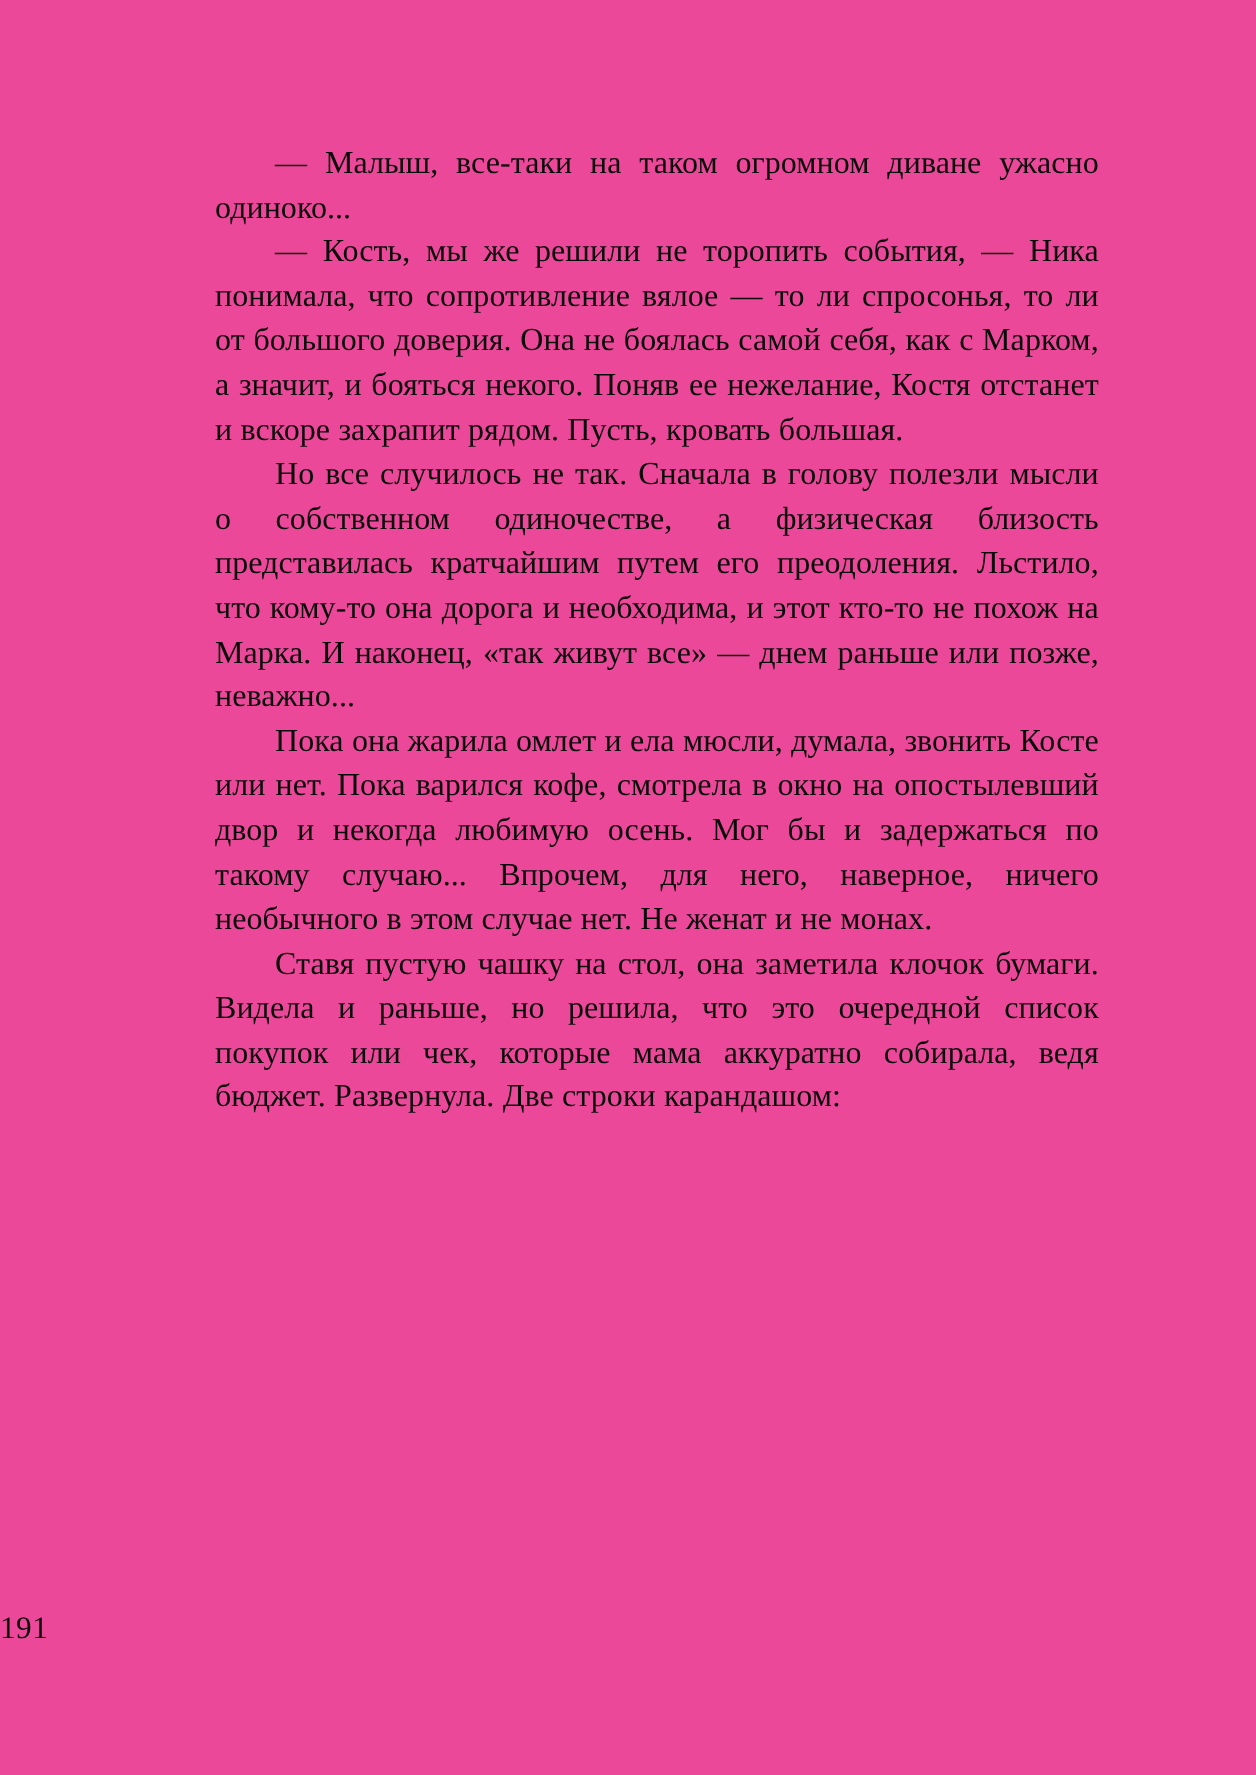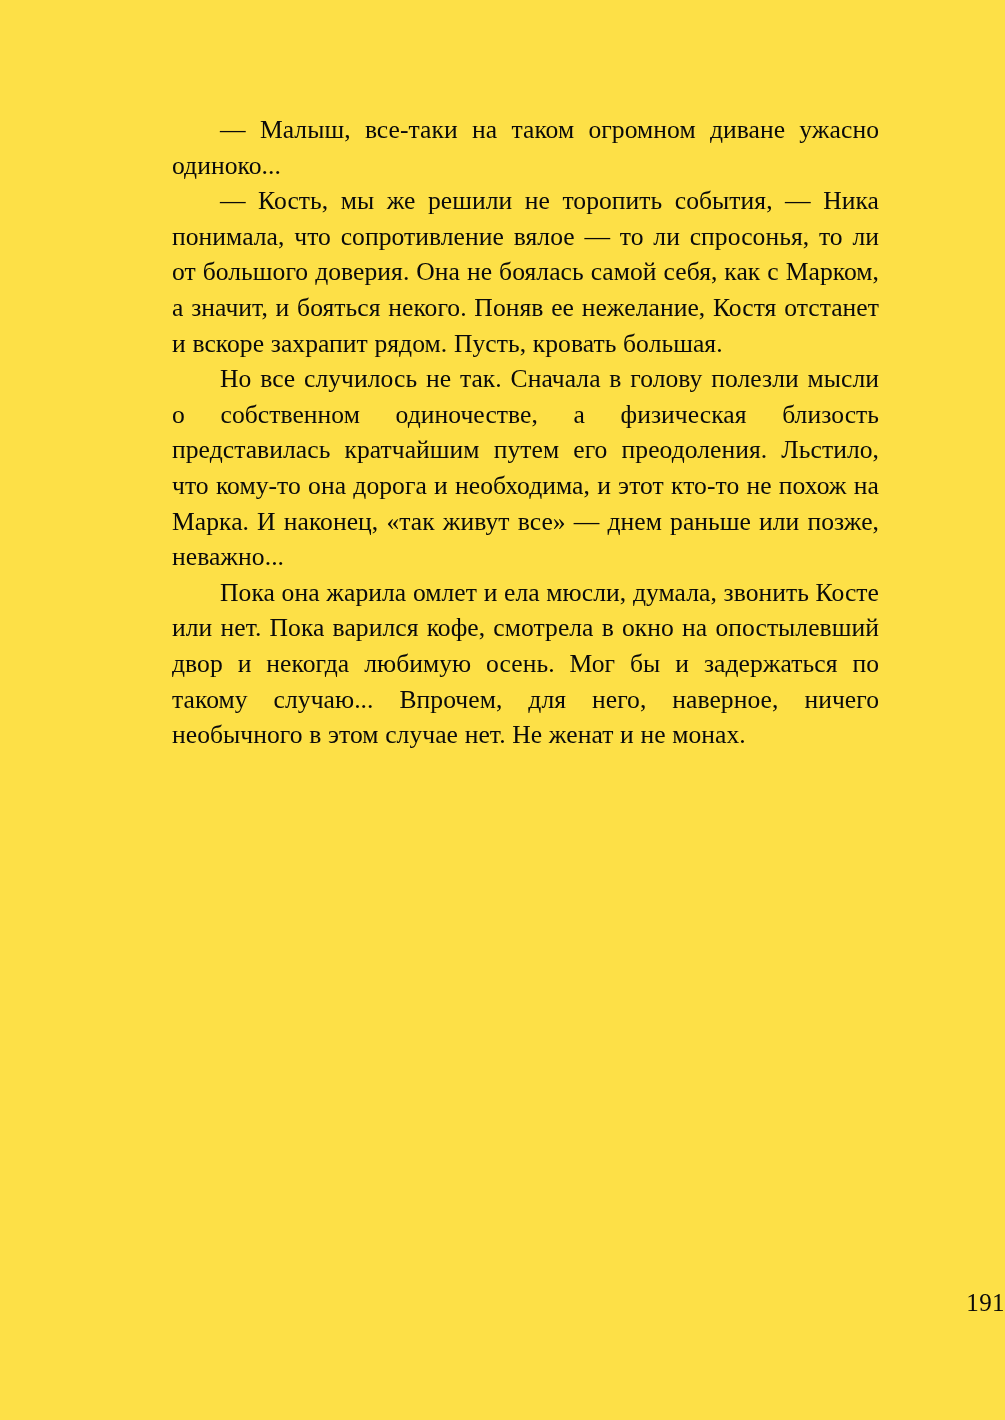--- a/index.html
+++ b/index.html
@@ -10,21 +10,21 @@
   }
   body {
     font-family: "Liberation Serif", "DejaVu Serif", serif;
     color: #0a0a0a;
   }
   .page {
     position: relative;
     width: 1005px;
     height: 1420px;
     margin: 0 auto;
-    background: #fde047;
+    background: #ec4899;
     overflow: hidden;
     box-sizing: border-box;
   }
   .text-block {
     position: absolute;
     left: 172px;
     top: 112px;
     width: 707px;
   }
   .para {
@@ -37,33 +37,34 @@
     hyphens: manual;
     -webkit-hyphens: manual;
     letter-spacing: 0.05px;
     word-spacing: 0.2px;
   }
   .folio {
     position: absolute;
     left: 0;
     right: 0;
     top: 1288px;
-    text-align: right;
+    text-align: left;
     font-size: 25px;
     line-height: 30px;
     letter-spacing: 0.4px;
   }
 </style>
 </head>
 <body>
 
 <div class="page">
 
   <div class="text-block">
     <p class="para">— Малыш, все‑таки на таком огромном диване ужас­но одиноко...</p>
     <p class="para">— Кость, мы же решили не торопить события, — Ни­ка понимала, что сопротивление вялое — то ли спросо­нья, то ли от большого доверия. Она не боялась самой себя, как с Марком, а значит, и бояться некого. Поняв ее нежелание, Костя отстанет и вскоре захрапит рядом. Пусть, кровать большая.</p>
     <p class="para">Но все случилось не так. Сначала в голову полезли мысли о собственном одиночестве, а физическая бли­зость представилась кратчайшим путем его преодоления. Льстило, что кому‑то она дорога и необходима, и этот кто‑то не похож на Марка. И наконец, «так живут все» — днем раньше или позже, неважно...</p>
     <p class="para">Пока она жарила омлет и ела мюсли, думала, звонить Косте или нет. Пока варился кофе, смотрела в окно на опостылевший двор и некогда любимую осень. Мог бы и задержаться по такому случаю... Впрочем, для него, наверное, ничего необычного в этом случае нет. Не женат и не монах.</p>
+    <p class="para">Ставя пустую чашку на стол, она заметила клочок бумаги. Видела и раньше, но решила, что это очеред­ной список покупок или чек, которые мама аккуратно собирала, ведя бюджет. Развернула. Две строки каран­дашом:</p>
   </div>
 
   <div class="folio">191</div>
 
 </div>
 
 </body></html>

